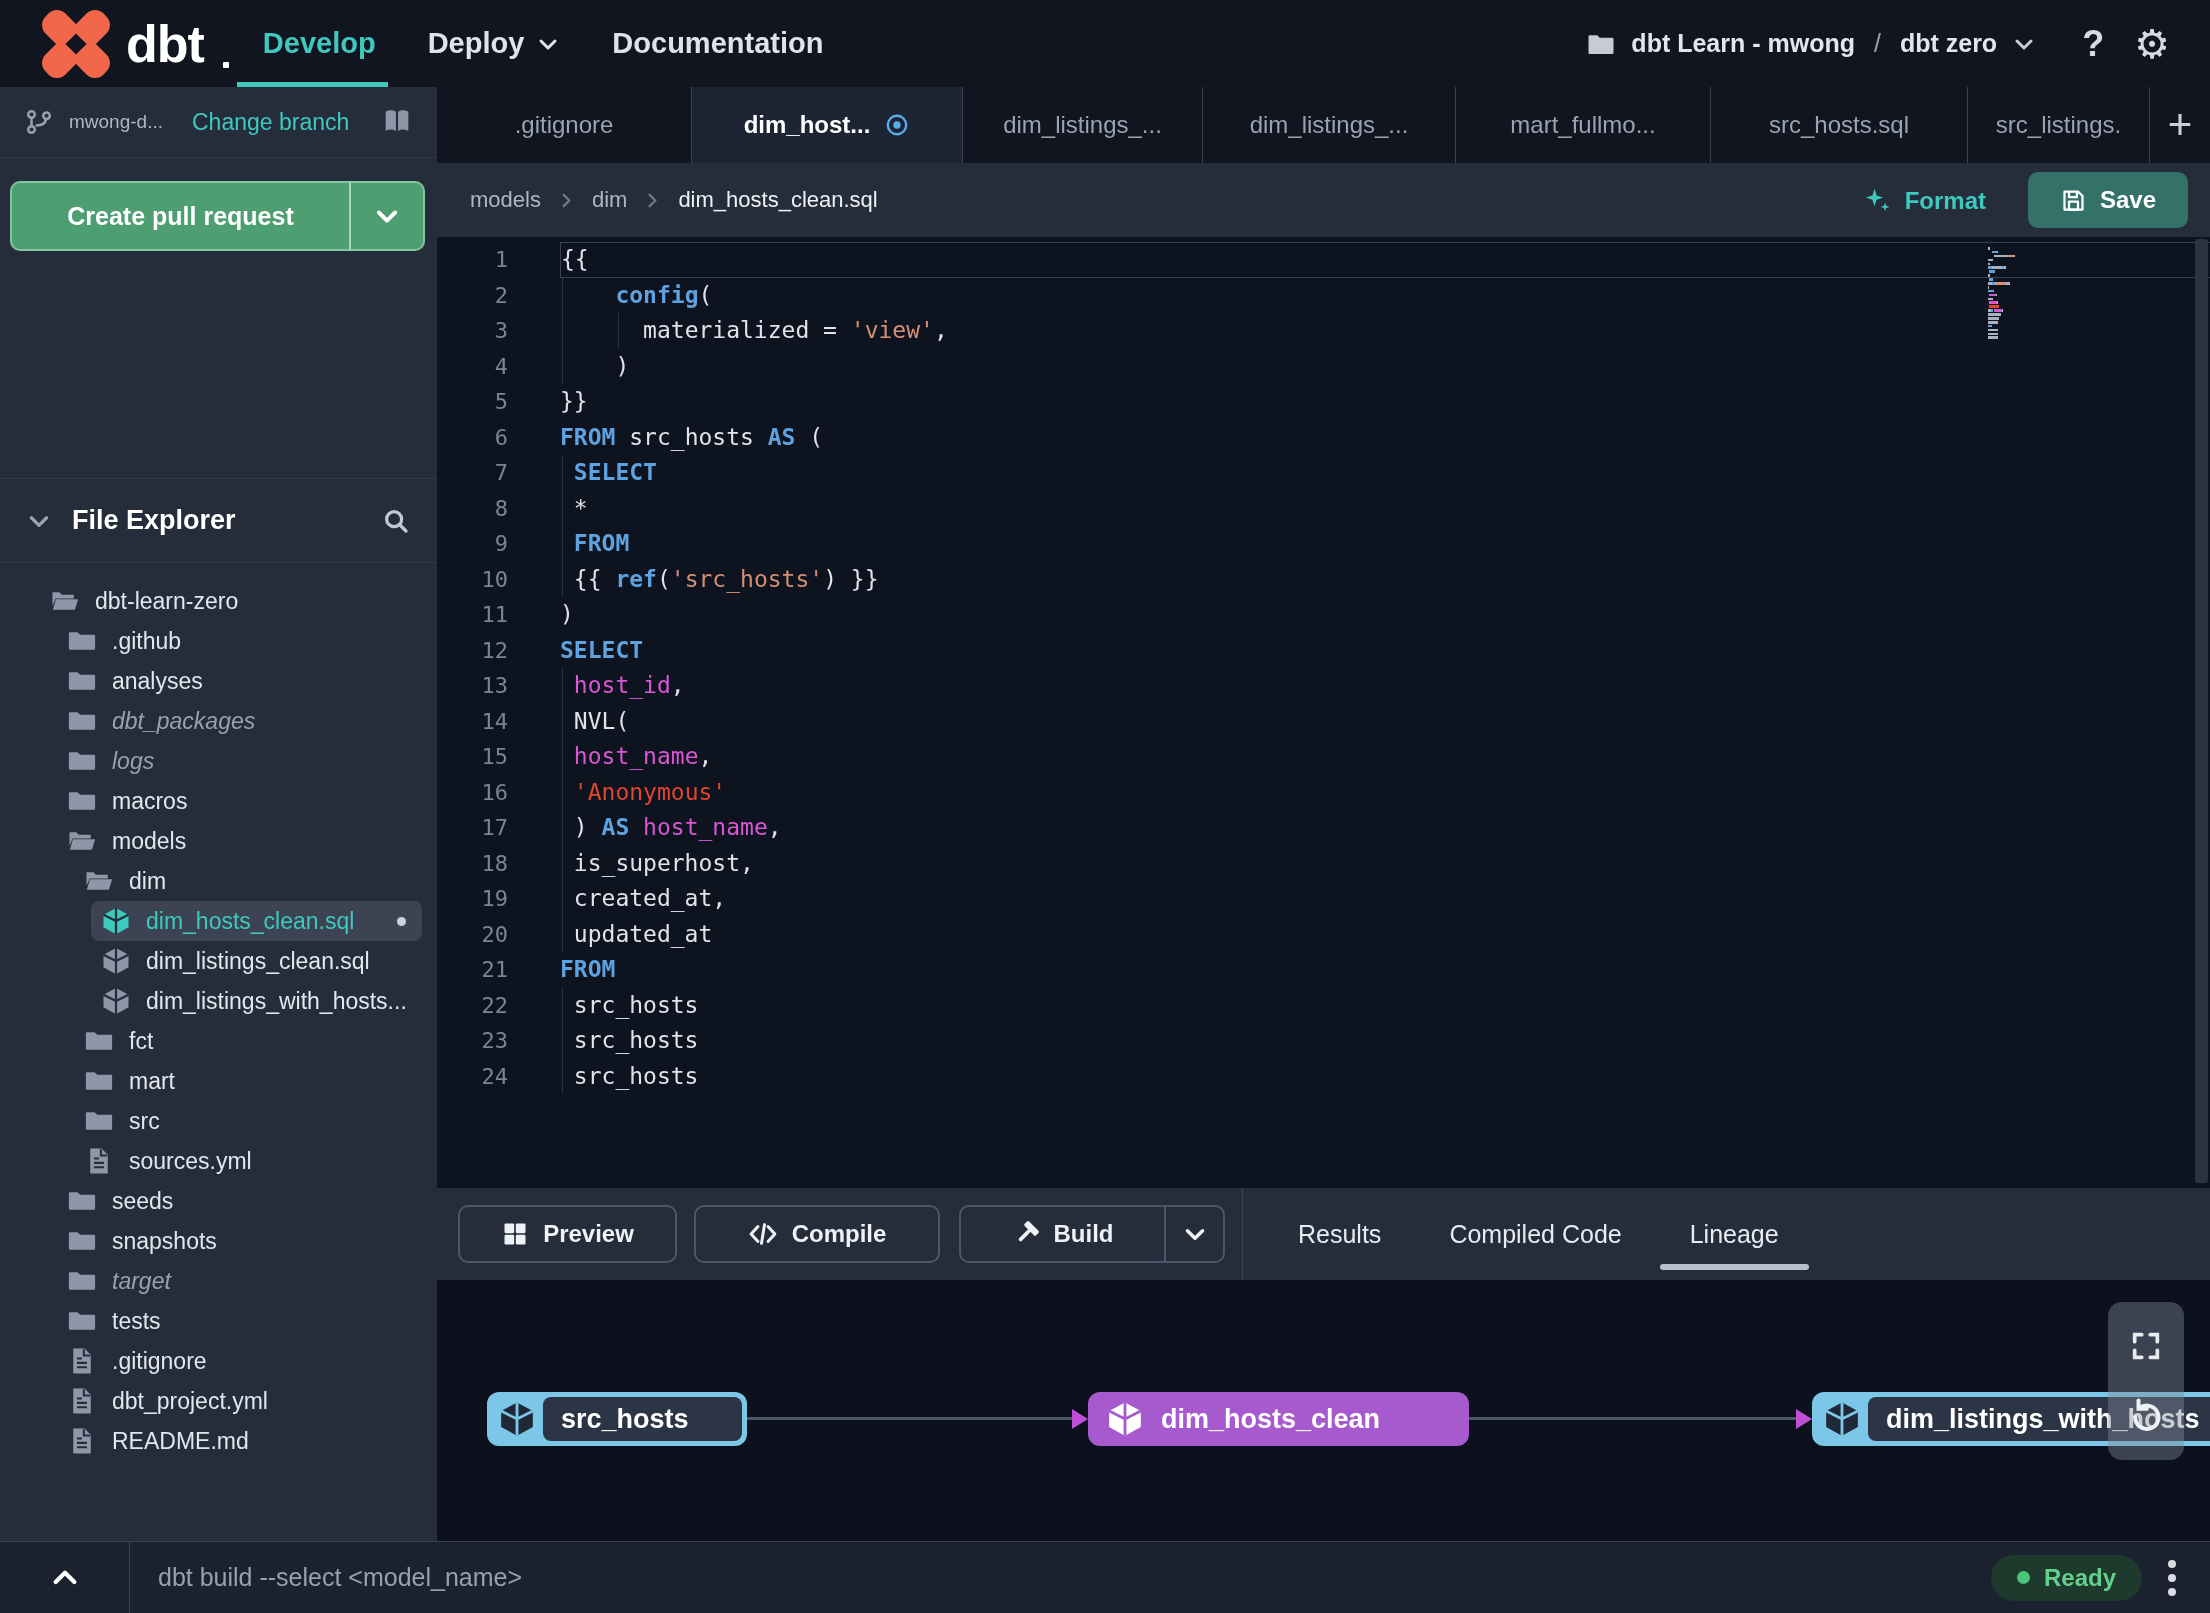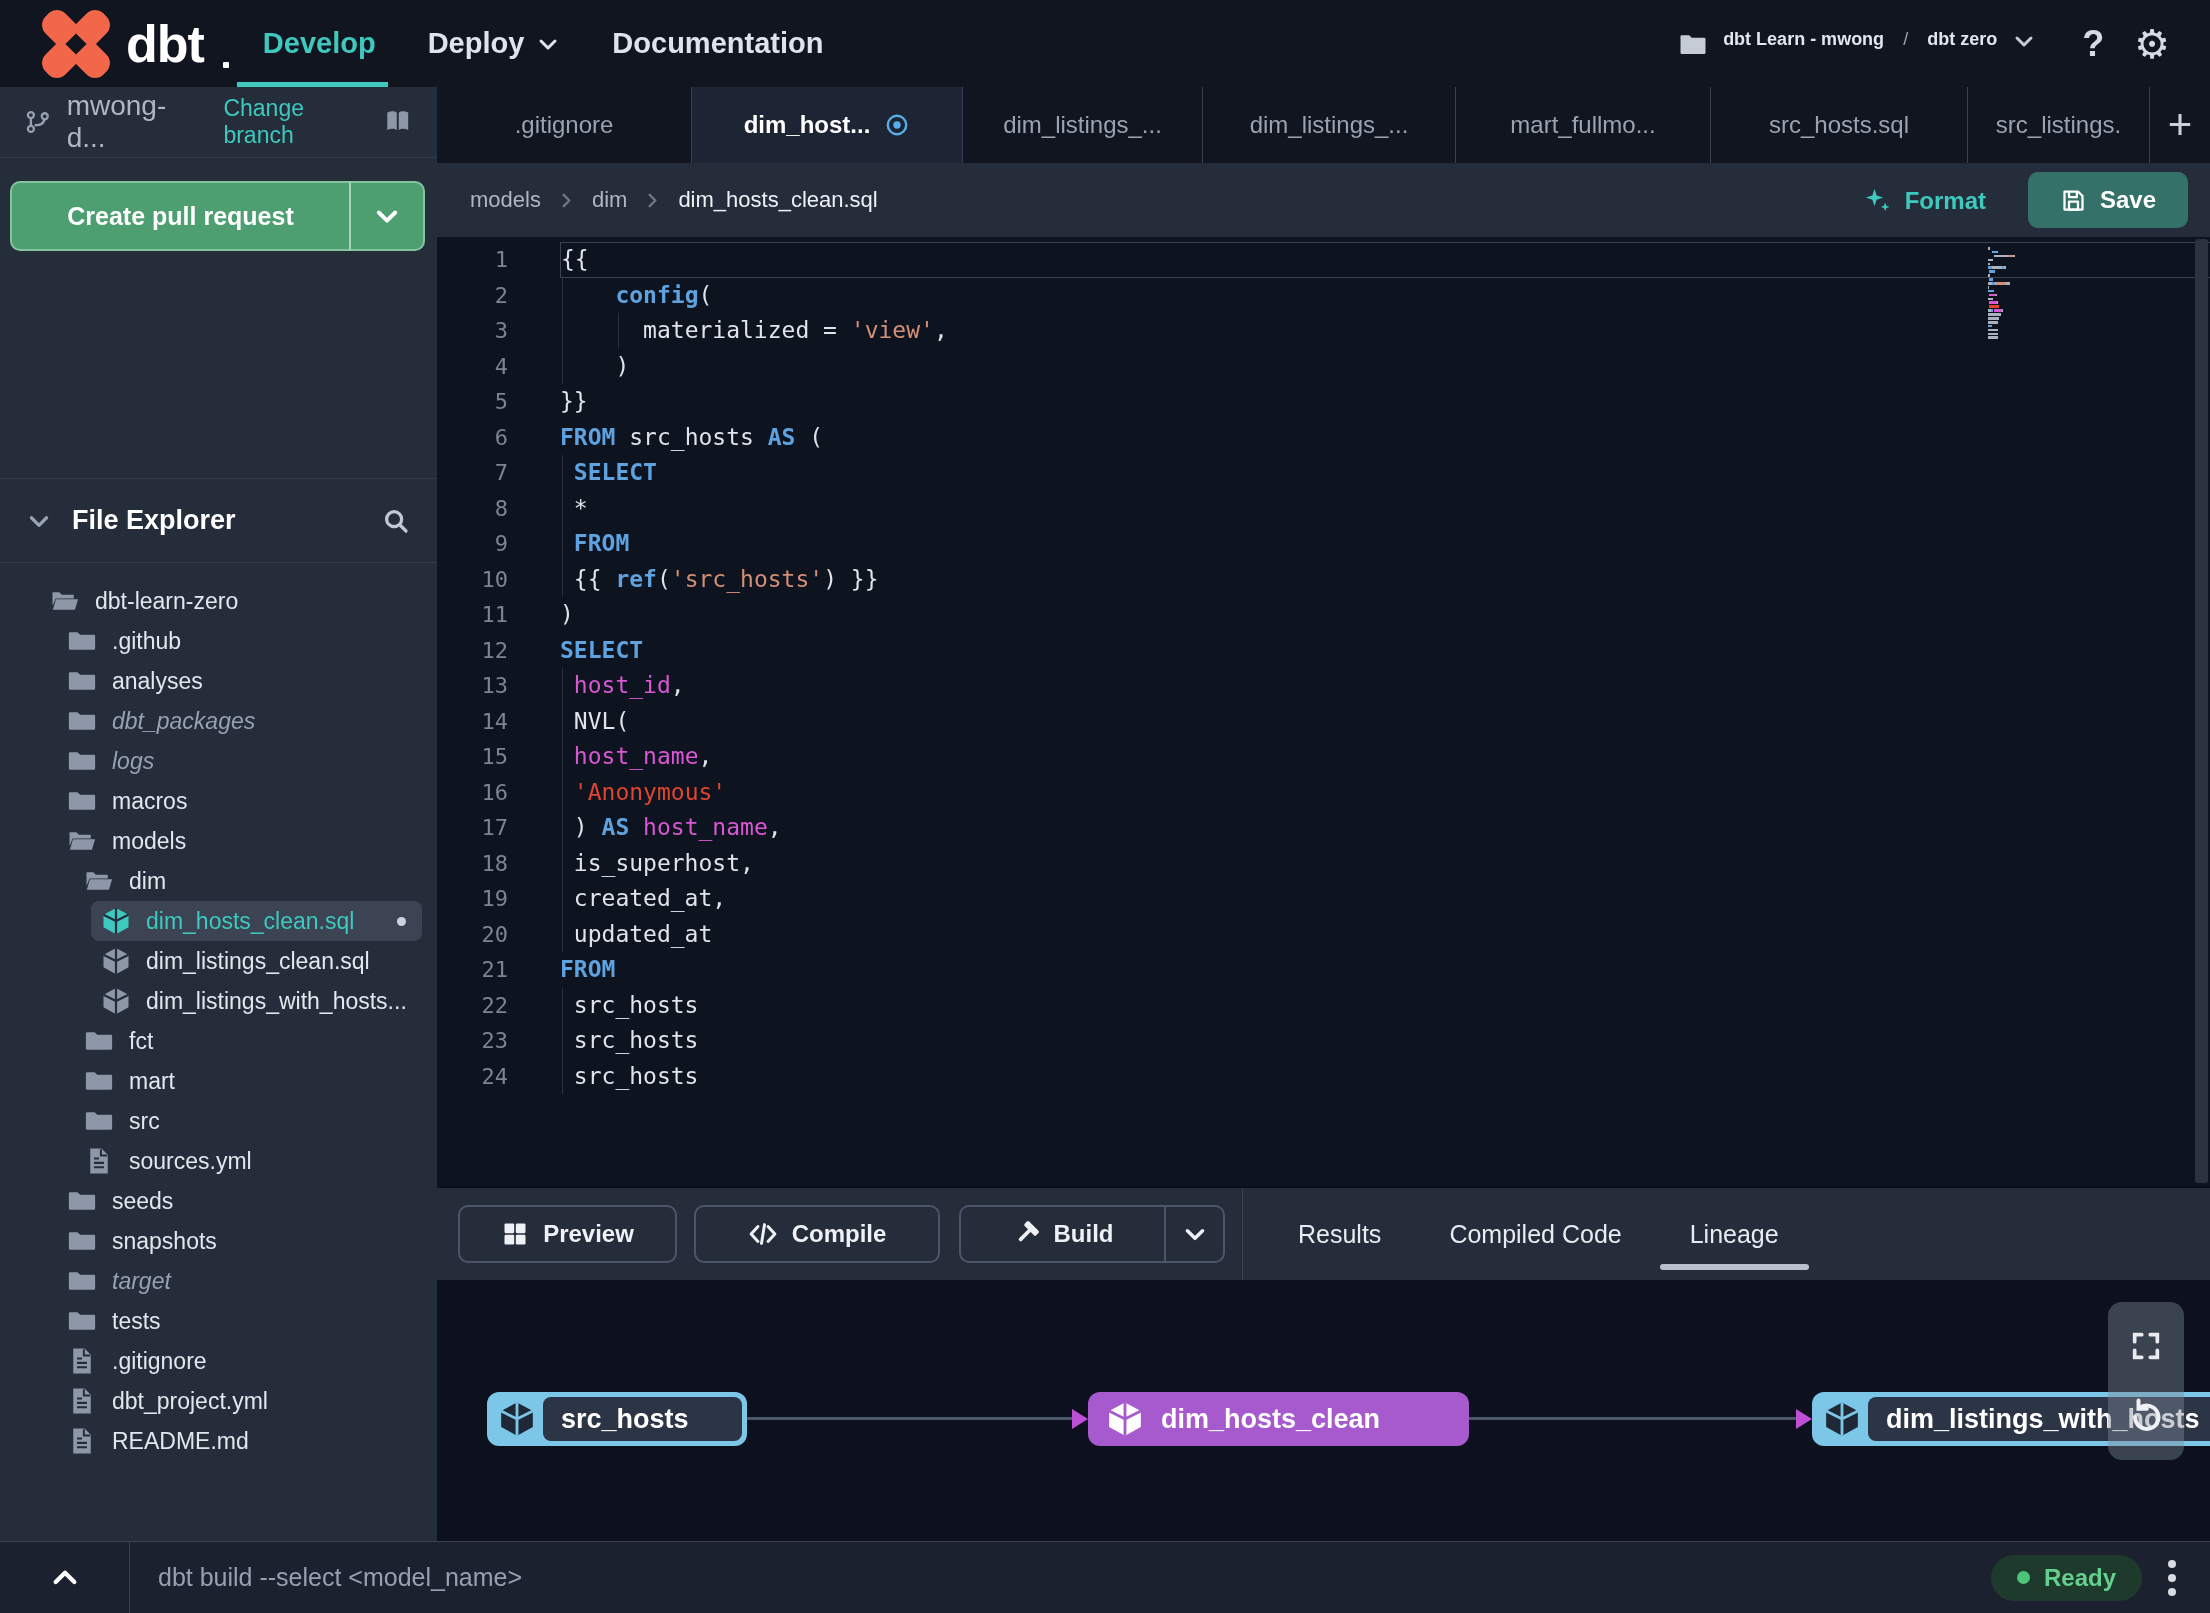--- a/index.html
+++ b/index.html
@@ -15,29 +15,29 @@
   .logo-mark .b1 { transform:translate(-50%,-50%) rotate(45deg); }
   .logo-mark .b2 { transform:translate(-50%,-50%) rotate(-45deg); }
   .logo-mark .dia { position:absolute; left:50%; top:50%; width:15px; height:15px; background:#10151f; transform:translate(-50%,-50%) rotate(45deg); }
   .logo-text { font-size:52px; font-weight:bold; color:#fff; letter-spacing:-1px; line-height:1; }
   .logo-dot { width:6px; height:6px; background:#fff; border-radius:1px; align-self:flex-end; margin:0 0 10px 3px; }
   #header nav { display:flex; align-items:center; gap:52px; margin-left:34px; height:100%; }
   .nav-item { position:relative; height:100%; display:flex; align-items:center; gap:12px; color:#dfe4ec; font-size:29px; font-weight:600; }
   .nav-item.active { color:#41c8be; }
   .nav-item.active::after { content:""; position:absolute; left:-26px; right:-12px; bottom:0; height:5px; background:#41c8be; }
   .header-right { margin-left:auto; display:flex; align-items:center; padding-right:40px; }
-  .project { display:flex; align-items:flex-start; gap:15px; font-size:18px; font-weight:600; color:#e2e6ed; }
+  .project { display:flex; align-items:center; gap:15px; font-size:25px; font-weight:600; color:#e2e6ed; }
   .project .sep { color:#9aa3b2; font-weight:400; padding:0 4px; }
   .icon-help { font-size:36px; font-weight:bold; color:#d6dbe3; margin-left:46px; }
   .icon-gear { font-size:40px; color:#d6dbe3; margin-left:30px; font-family:"DejaVu Sans",sans-serif; }
 
   
   #sidebar { position:absolute; left:0; top:87px; width:437px; height:1454px; background:#252c3a; overflow:hidden; }
   .branch-row { height:71px; display:flex; align-items:center; gap:15px; padding:0 24px; border-bottom:1px solid #343b4a; }
-  .branch-name { font-size:28px; color:#aeb6c4; }
+  .branch-name { font-size:19px; color:#aeb6c4; }
   .branch-action { font-size:23px; color:#3ec9bf; margin-left:14px; }
   .book { margin-left:auto; }
   .section-head { height:85px; display:flex; align-items:center; gap:20px; padding:0 26px; border-bottom:1px solid #343b4a; color:#fff; font-size:27px; font-weight:bold; }
   .fe-head { border-top:1px solid #343b4a; margin-top:227px; }
   .head-search { margin-left:auto; }
   .pr-wrap { margin:23px 12px 0 10px; height:70px; display:flex; }
   .pr-main { flex:1; background:#4d9e70; border:2px solid #84c5a0; border-right:none; border-radius:10px 0 0 10px; color:#fff; font-size:25px; font-weight:600; display:flex; align-items:center; justify-content:center; }
   .pr-chev { width:76px; background:#4d9e70; border:2px solid #84c5a0; border-left:2px solid rgba(255,255,255,.55); border-radius:0 10px 10px 0; display:flex; align-items:center; justify-content:center; }
   #file-tree { padding-top:18px; }
   .tree-row { height:40px; display:flex; align-items:center; }

